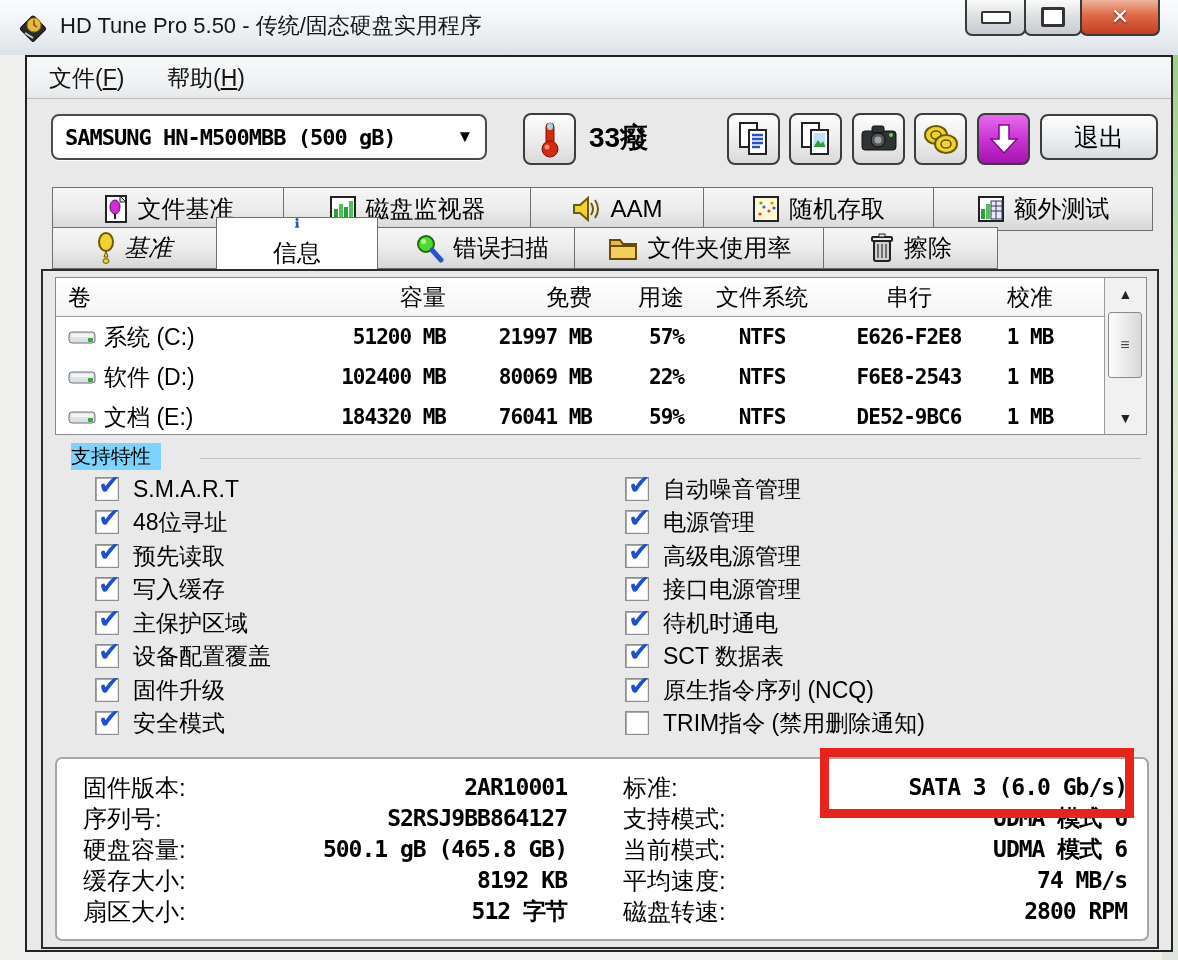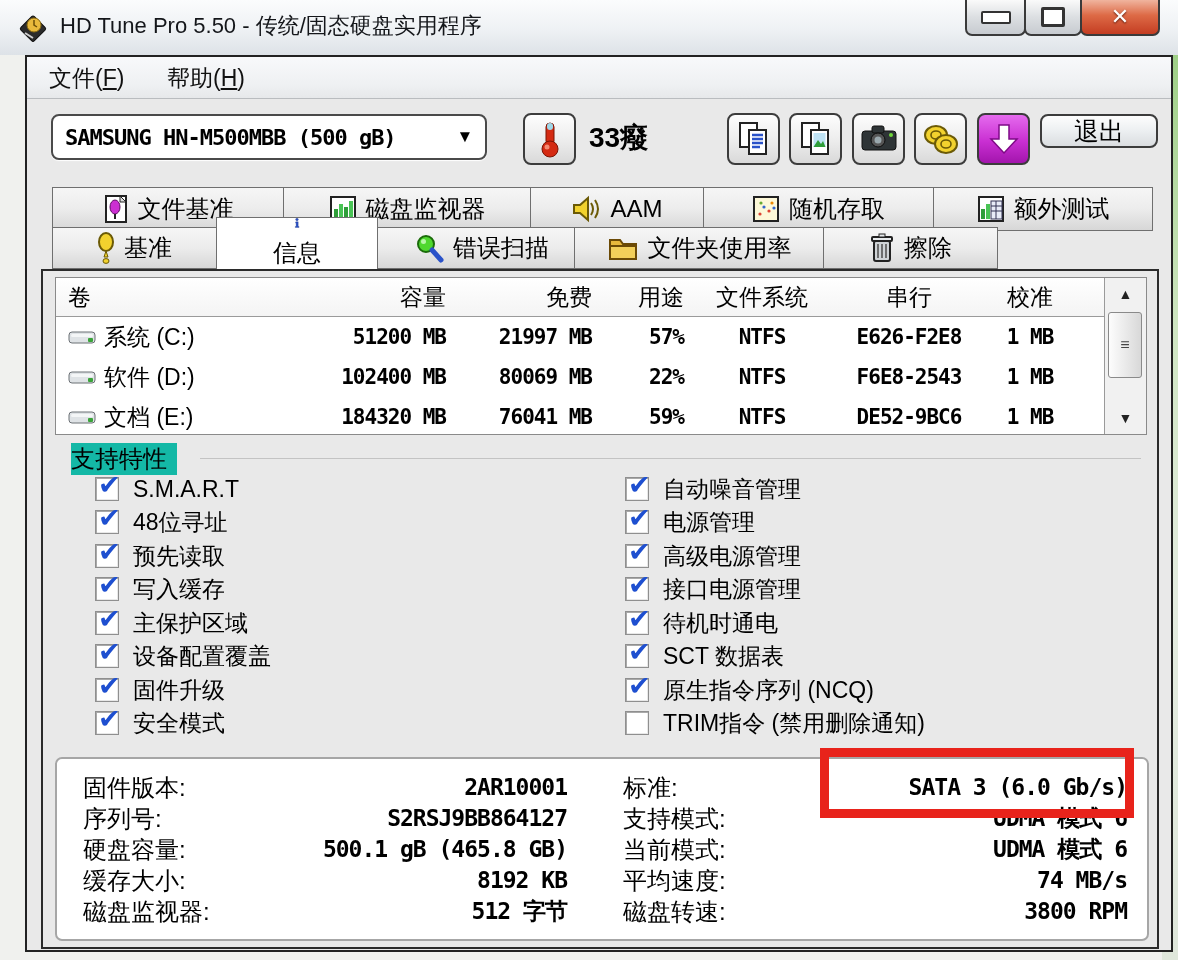--- a/index.html
+++ b/index.html
@@ -32,21 +32,21 @@
   .menu-item .hotkey{text-decoration:underline;}
   
   .combo{position:absolute;left:24px;top:57px;width:436px;height:46px;box-sizing:border-box;background:#fff;
     border:2px solid #4a4a4a;border-radius:8px;display:flex;align-items:center;box-shadow:inset 0 0 0 2px #fff,0 1px 1px #fff;}
   .combo-text{flex:1;padding-left:12px;font-family:"DejaVu Sans Mono","Liberation Mono",monospace;
     font-weight:bold;font-size:22px;letter-spacing:-1px;color:#000;white-space:nowrap;}
   .combo-arrow{width:40px;text-align:center;font-size:17px;color:#000;}
   .sqbtn{position:absolute;top:56px;width:53px;height:52px;box-sizing:border-box;border:2px solid #3c3c3c;border-radius:8px;
     background:linear-gradient(180deg,#fdfdfd 0%,#ececec 55%,#d9d9d9 100%);display:flex;align-items:center;justify-content:center;}
   .temp-label{position:absolute;left:562px;top:62px;font-size:28px;font-weight:bold;color:#000;}
-  .exit-btn{position:absolute;left:1013px;top:57px;width:118px;height:34px;box-sizing:border-box;border:2px solid #3c3c3c;
+  .exit-btn{position:absolute;left:1013px;top:57px;width:118px;height:46px;box-sizing:border-box;border:2px solid #3c3c3c;
     border-radius:8px;background:linear-gradient(180deg,#fdfdfd 0%,#eceff1 50%,#dadde0 100%);
     display:flex;align-items:center;justify-content:center;font-size:25px;color:#000;}
   
   .tabrow{position:absolute;left:26px;display:flex;}
   .tabrow1{top:130px;height:44px;}
   .tabrow2{top:170px;height:42px;}
   .tab{box-sizing:border-box;border:1px solid #6f6f6f;margin-left:-1px;display:flex;align-items:center;justify-content:center;
     gap:9px;background:linear-gradient(180deg,#f6f6f6 0%,#ececec 50%,#d7d7d7 100%);font-size:24px;color:#000;}
   .tab.active{background:#fff;position:relative;z-index:3;margin-top:-10px;height:52px;border:1px solid #6f6f6f;border-bottom:none;flex-direction:column;}
   
@@ -65,21 +65,21 @@
   .c-use{left:546px;width:82px;justify-content:flex-end;}
   .c-fs{left:640px;width:132px;justify-content:center;}
   .c-ser{left:778px;width:150px;justify-content:center;}
   .c-cal{left:922px;width:104px;justify-content:center;}
   .vscroll{position:absolute;right:0;top:0;bottom:0;width:42px;box-sizing:border-box;border-left:1px solid #9a9a9a;background:#f1f1f1;}
   .vs-btn{position:absolute;left:0;width:100%;height:32px;display:flex;align-items:center;justify-content:center;font-size:14px;color:#222;}
   .vs-thumb{position:absolute;left:3px;top:34px;width:34px;height:66px;box-sizing:border-box;border:1px solid #8a8a8a;border-radius:3px;
     background:linear-gradient(90deg,#fdfdfd,#d8d8d8);display:flex;align-items:center;justify-content:center;font-size:16px;color:#444;}
   
   .features{position:absolute;left:12px;top:176px;width:1094px;height:306px;}
-  .feat-title{position:absolute;left:16px;top:-4px;font-size:24px;color:#000;background:#14b8a6;padding-right:10px;z-index:2;}
+  .feat-title{position:absolute;left:16px;top:-4px;font-size:20px;color:#000;background:#7dd3fc;padding-right:10px;z-index:2;}
   .feat-line{position:absolute;left:145px;right:8px;top:11px;border-top:1px solid #c3c3c3;}
   .feat-item{position:absolute;display:flex;align-items:center;gap:14px;font-size:23px;color:#000;height:28px;}
   .cb{width:24px;height:24px;box-sizing:border-box;background:#fff;border:1px solid #8f8f8f;
     box-shadow:inset 1px 1px 0 #a9a9a9, inset -1px -1px 0 #e8e8e8;position:relative;flex:0 0 auto;}
   .cb .mark{display:none;position:absolute;left:2px;top:-9px;color:#1e4fd0;font-size:27px;font-weight:bold;}
   .cb.on .mark{display:block;}
   
   .details{position:absolute;left:12px;top:486px;width:1094px;height:184px;box-sizing:border-box;background:#fff;
     border:2px solid #a6a6a6;border-radius:7px;padding-top:13px;}
   .drow{position:relative;height:31px;}
@@ -229,21 +229,21 @@
           <rect x="4" y="14" width="4" height="10" fill="#2f9e3a"></rect>
           <rect x="9" y="9" width="4" height="15" fill="#49c455"></rect>
           <rect x="14" y="6" width="11" height="18" fill="#e8ecf8" stroke="#335"></rect>
           <path d="M14 11h11M14 16h11M19 6v18" stroke="#335" stroke-width="1"></path>
         </svg>
         <span>额外测试</span>
       </div>
     </div>
 
     <div class="tabrow tabrow2">
-      <div class="tab" style="width:165px;">
+      <div class="tab" style="width:165px;font-style:italic;">
         <svg class="icon-svg" width="18" height="32" viewBox="0 0 18 32">
           <ellipse cx="9" cy="10" rx="7" ry="9" fill="#f2d22e" stroke="#6b5a06" stroke-width="2"></ellipse>
           <path d="M9 19 l-2 6 h4z" fill="#f2d22e" stroke="#6b5a06"></path>
           <ellipse cx="9" cy="29" rx="3" ry="2.4" fill="#f2d22e" stroke="#6b5a06"></ellipse>
         </svg>
         <span>基准</span>
       </div>
       <div class="tab active" style="width:162px;">
         <svg class="icon-svg" width="14" height="34" viewBox="0 0 14 34">
           <circle cx="7" cy="5" r="4.5" fill="#2a52c9" stroke="#13297a"></circle>
@@ -474,24 +474,24 @@
           <span class="dlabel dr-label">当前模式:</span>
           <span class="dvalue dr-value">UDMA 模式 6</span>
         </div>
         <div class="drow">
           <span class="dlabel dl-label">缓存大小:</span>
           <span class="dvalue dl-value">8192 KB</span>
           <span class="dlabel dr-label">平均速度:</span>
           <span class="dvalue dr-value">74 MB/s</span>
         </div>
         <div class="drow">
-          <span class="dlabel dl-label">磁盘监视器:</span>
+          <span class="dlabel dl-label">扇区大小:</span>
           <span class="dvalue dl-value">512 字节</span>
           <span class="dlabel dr-label">磁盘转速:</span>
-          <span class="dvalue dr-value">3800 RPM</span>
+          <span class="dvalue dr-value">2800 RPM</span>
         </div>
       </div>
 
     </div>
   </div>
 
   <div class="red-box"></div>
 </div>
 
 </body></html>

